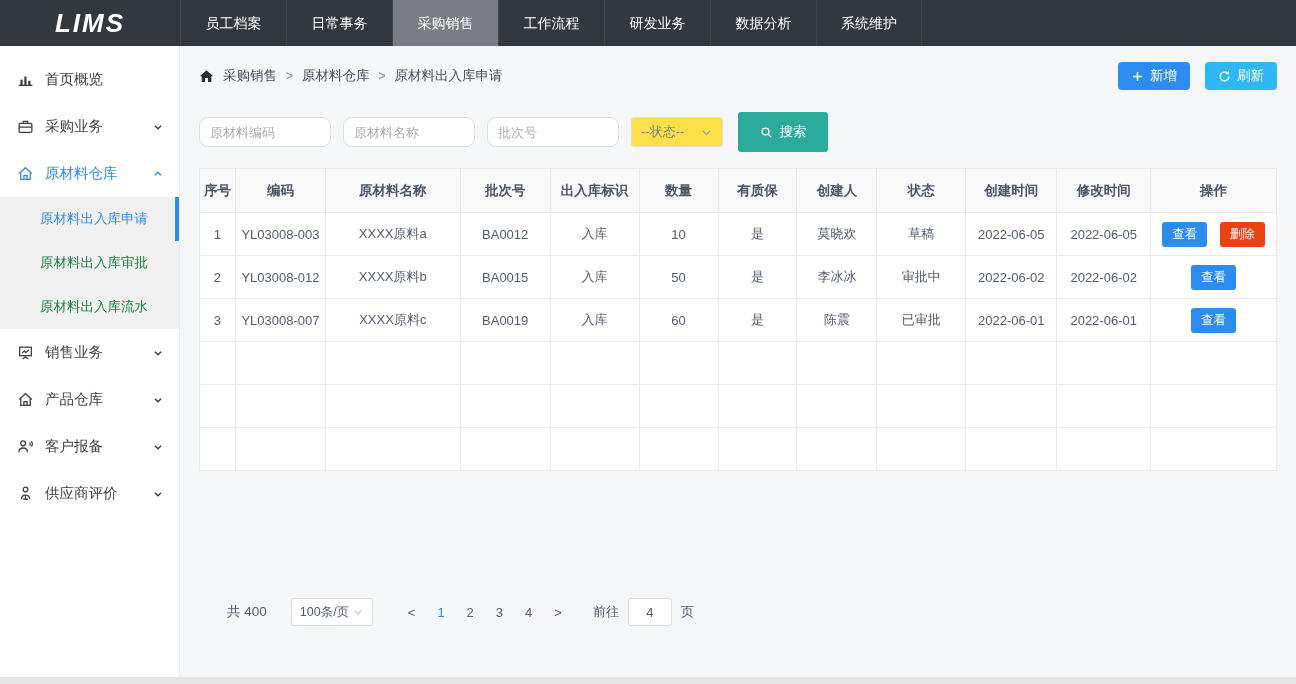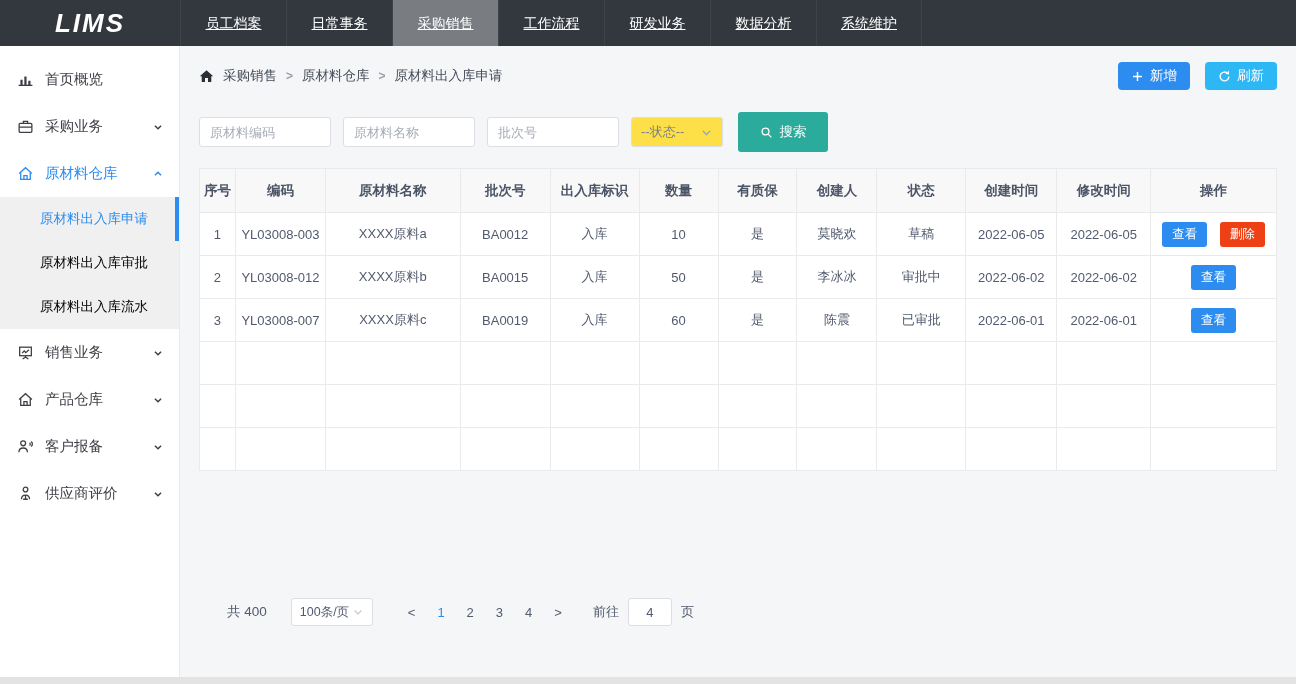--- a/index.html
+++ b/index.html
@@ -5,61 +5,61 @@
   * { margin:0; padding:0; box-sizing:border-box; }
   html,body { width:1296px; height:684px; overflow:hidden; }
   body { font-family:"Liberation Sans","DejaVu Sans",sans-serif; background:#f5f6f7; position:relative; }
 
   
   .navbar { height:46px; background:#33373e; display:flex; align-items:stretch; color:#fff; }
   .logo { width:180px; display:flex; align-items:center; justify-content:center;
           font-size:26px; font-weight:800; font-style:italic; letter-spacing:2px; }
   .nav-tabs { display:flex; }
   .nav-tab { width:106px; text-align:center; line-height:46px; font-size:14px;
-             border-left:1px solid #3e434a; cursor:pointer;text-decoration:underline; }
+             border-left:1px solid #3e434a; cursor:pointer; }
   .nav-tab:last-child { border-right:1px solid #3e434a; }
   .nav-tab.active { background:#797c80; }
   .nav-user { margin-left:auto; display:flex; align-items:center; padding-right:22px; }
   .nav-role { font-size:13px; margin-right:20px; }
   .nav-name { font-size:14.5px; display:flex; align-items:center; gap:3px; cursor:pointer; }
   .nav-name svg { width:13px; height:13px; margin-top:2px; }
 
   
   .main { display:flex; height:638px; }
 
   
   .sidebar { width:180px; background:#fff; border-right:1px solid #ebebeb; padding-top:10px; }
   .side-item { height:47px; display:flex; align-items:center; padding:0 14px 0 17px;
                font-size:14.5px; color:#3c3f45; cursor:pointer; }
   .side-item .s-icon { width:17px; height:17px; margin-right:11px; flex:none; }
   .side-item .s-lbl { flex:1; }
   .side-item .s-chev { width:14px; height:14px; flex:none; }
   .side-item.active { color:#2d8cf0; }
   .submenu { background:#f0f0f0; }
   .sub-item { height:44px; display:flex; align-items:center; padding-left:40px;
-              font-size:13.5px; color:#000000; position:relative; cursor:pointer; }
+              font-size:13.5px; color:#15803d; position:relative; cursor:pointer; }
   .sub-item.active { color:#2d8cf0; }
   .sub-item.active::after { content:""; position:absolute; right:0; top:0; bottom:0;
                             width:4px; background:#2d8cf0; }
 
   
   .content { flex:1; padding:0 19px; }
   .crumb-row { margin-top:16px; height:28px; display:flex; align-items:center; }
   .crumbs { display:flex; align-items:center; gap:9px; font-size:13.5px; color:#464c5b; }
   .crumb-home { width:15px; height:15px; color:#2b2f36; }
   .crumb-sep { color:#9aa0aa; font-size:12px; font-weight:bold; }
   .crumb-actions { margin-left:auto; display:flex; gap:15px; }
   .btn { display:inline-flex; align-items:center; gap:6px; height:28px; padding:0 13px;
          border:none; border-radius:4px; color:#fff; font-size:13.5px; cursor:pointer; }
   .btn svg { width:13px; height:13px; }
   .btn-add { background:#2d8cf0; }
   .btn-refresh { background:#2db7f5; }
 
   .filter-row { margin-top:22px; display:flex; align-items:center; gap:12px; }
-  .f-input { width:132px; height:30px; border:1px solid #dcdee2; border-radius:3px;
+  .f-input { width:132px; height:30px; border:1px solid #dcdee2; border-radius:9px;
              background:#fff; padding:12px 10px; font-size:13px; color:#515a6e;
              font-family:inherit; outline:none; }
   .f-input::placeholder { color:#a6abb5; }
   .f-select { width:92px; height:30px; border:1px solid #dcdee2; border-radius:3px;
               background:#fde047; display:flex; align-items:center; justify-content:space-between;
               padding:0 9px; font-size:13px; color:#767d89; cursor:pointer; }
   .f-select svg { width:13px; height:13px; color:#9aa0aa; }
   .btn-search { width:90px; height:40px; background:#2bab9b; border:none; border-radius:3px;
                 display:inline-flex; align-items:center; justify-content:center; gap:7px;
                 color:#fff; font-size:13.5px; cursor:pointer; margin-left:3px; }

